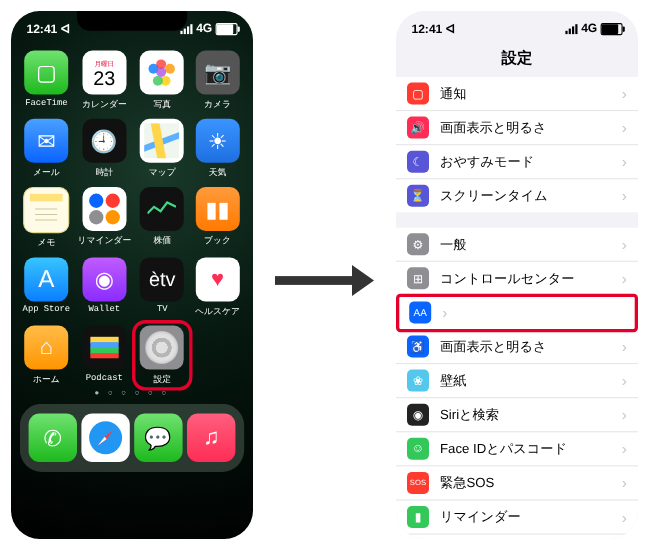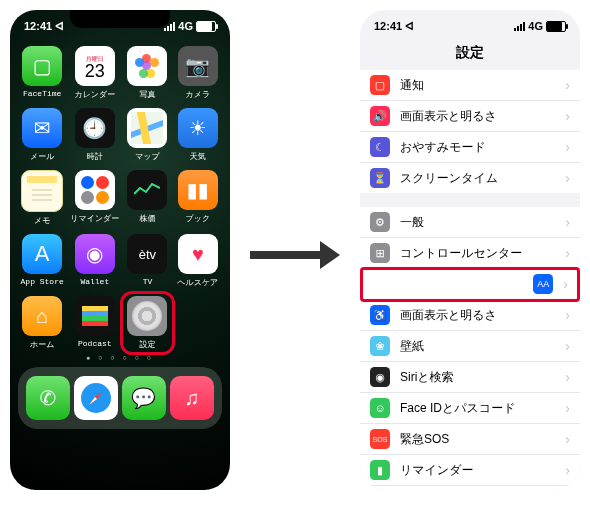--- a/index.html
+++ b/index.html
@@ -77,21 +77,21 @@
   }
   .row:last-child { border-bottom: none; }
   .row .ric {
     width: 20px; height: 20px; border-radius: 4.5px; margin-right: 10px;
     display:flex;align-items:center;justify-content:center;font-size:11px;color:#fff;flex-shrink:0;
   }
   .row .txt { flex:1; color:#000; }
   .row .chv { color:#c7c7cc; font-size:14px; }
   .row.hl {
     outline: 3px solid #e4002b; outline-offset: -1px; z-index:2;
-    margin: 0 2px; border-radius: 2px; justify-content: flex-end;
+    margin: 0 2px; border-radius: 2px;
   }
 
   
   .bg-ft{background:linear-gradient(#6fe26f,#1db91d);} .bg-cal{background:#fff;color:#000;}
   .bg-photo{background:#fff;} .bg-cam{background:#555;}
   .bg-mail{background:linear-gradient(#4aa0ff,#0a63ff);} .bg-clock{background:#111;}
   .bg-maps{background:#fff;} .bg-weather{background:linear-gradient(#3a94ff,#1e6fe0);}
   .bg-rem{background:#fff;} .bg-notes{background:#fffbe6;border:0.5px solid #e0d98a;}
   .bg-stock{background:#111;} .bg-book{background:linear-gradient(#ff9a3c,#ff7a00);}
   .bg-as{background:linear-gradient(#38c4ff,#0a7fff);} .bg-pod{background:linear-gradient(#c05cff,#8a2cff);}
@@ -229,21 +229,21 @@
           <span style="font-size:22px;font-weight:200">A</span>
         </div>
         <div class="lbl">App Store</div>
       </div>
     <div class="app">
         <div class="ico bg-pod">◉</div>
         <div class="lbl">Wallet</div>
       </div>
     <div class="app">
         <div class="ico bg-tv">
-          <span style="font-size:13px">ètv</span>
+          <span style="font-size:18px">ètv</span>
         </div>
         <div class="lbl">TV</div>
       </div>
     <div class="app">
         <div class="ico bg-health">
           <span style="color:#ff2d55">♥</span>
         </div>
         <div class="lbl">ヘルスケア</div>
       </div>
 

